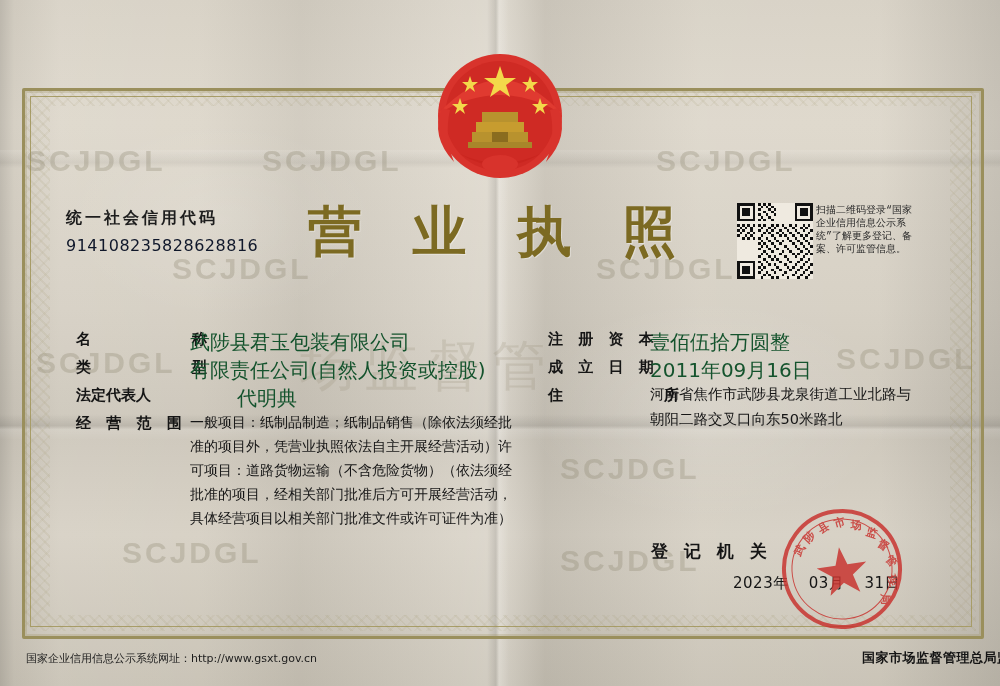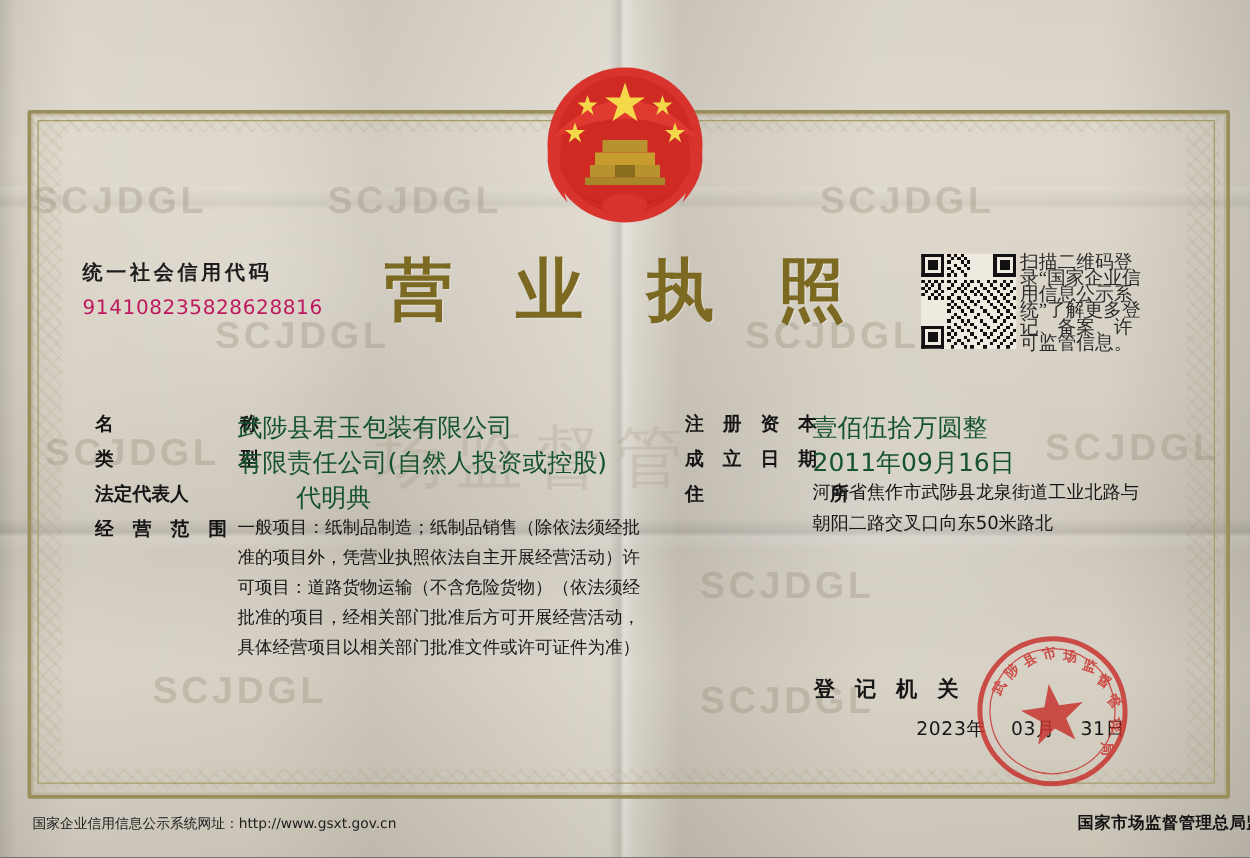--- a/index.html
+++ b/index.html
@@ -140,41 +140,41 @@
     font-weight: bold;
     letter-spacing: 3px;
     color: #1d1d1d;
     font-family: "DejaVu Sans", sans-serif;
   }
   #credit-value {
     position: absolute;
     left: 66px; top: 236px;
     font-size: 16px;
     letter-spacing: 0.5px;
-    color: #be185d;
+    color: #0f172a;
     font-family: "DejaVu Sans", sans-serif;
   }
   
   #qr-wrap {
     position: absolute;
     left: 737px; top: 203px;
     width: 76px; height: 76px;
   }
   #qr {
     width: 76px; height: 76px;
     background-color: #efeae0;
   }
   #qr-note {
     position: absolute;
     left: 816px; top: 204px;
     width: 100px;
-    font-size: 15px;
+    font-size: 10px;
     line-height: 13px;
     color: #2a2a2a;
-    font-family: Liberation Serif, serif;
+    font-family: Liberation Mono, monospace;
   }
   
   .field-label {
     position: absolute;
     font-size: 15px;
     font-weight: bold;
     color: #151515;
     font-family: "DejaVu Sans", sans-serif;
     white-space: nowrap;
   }

